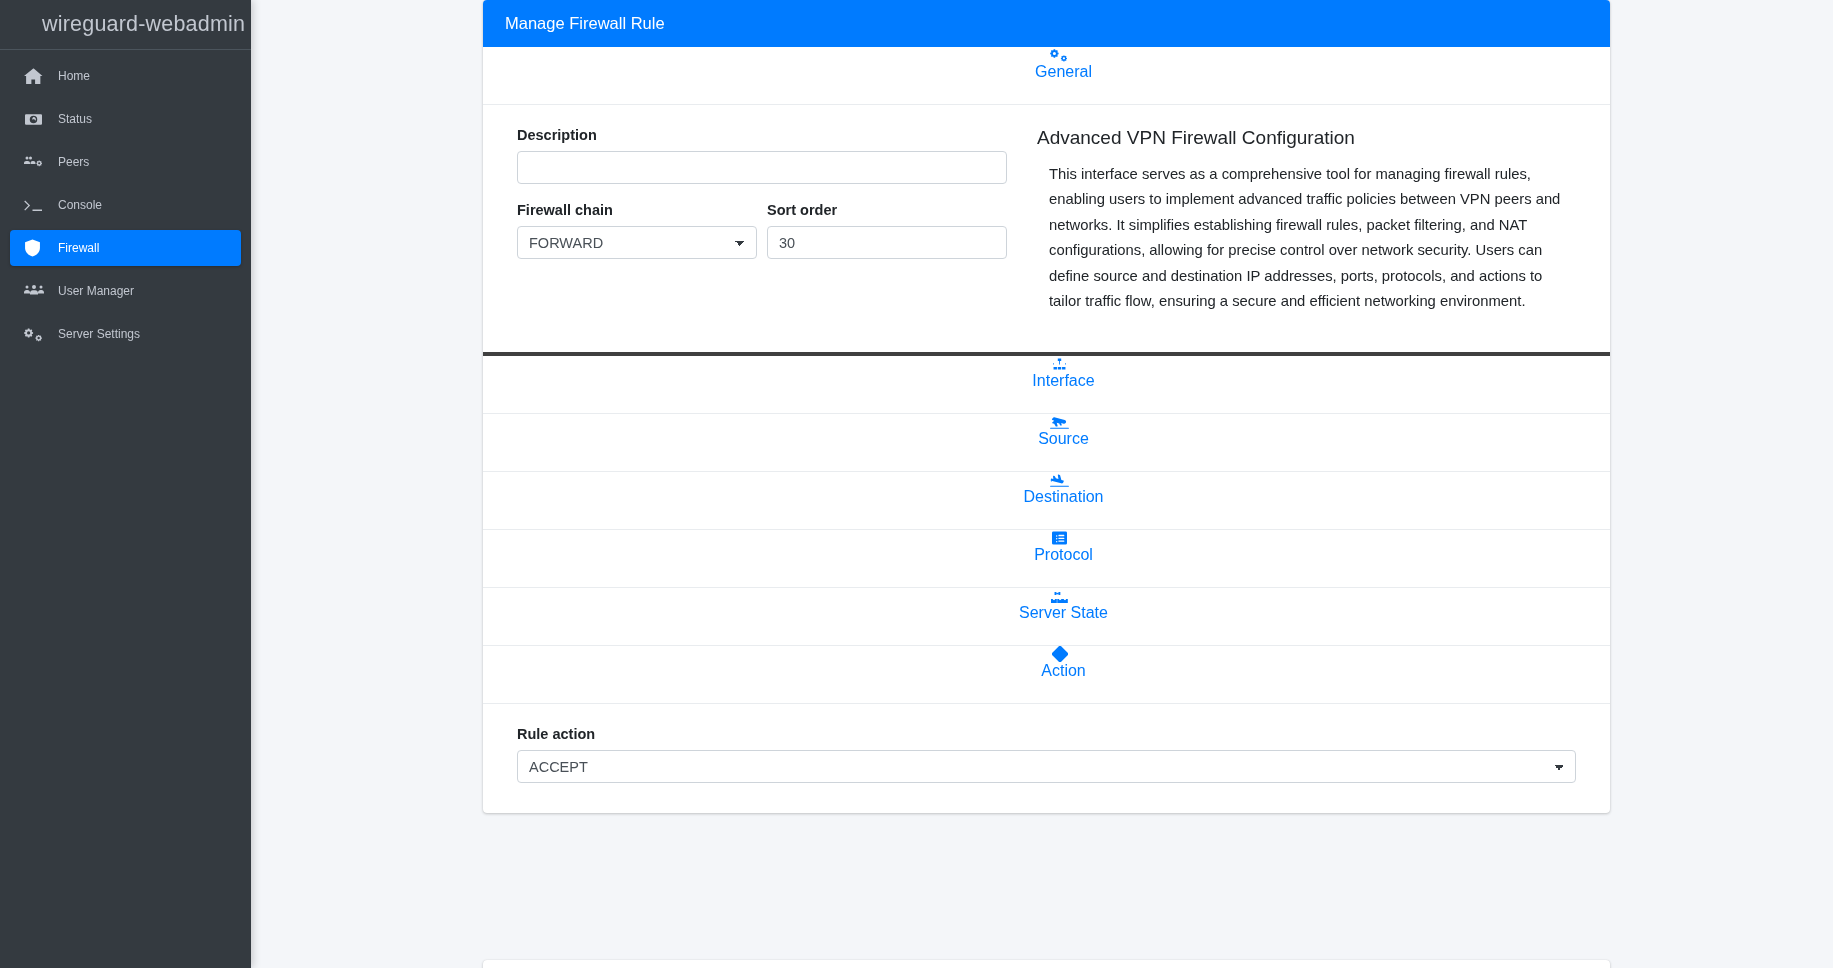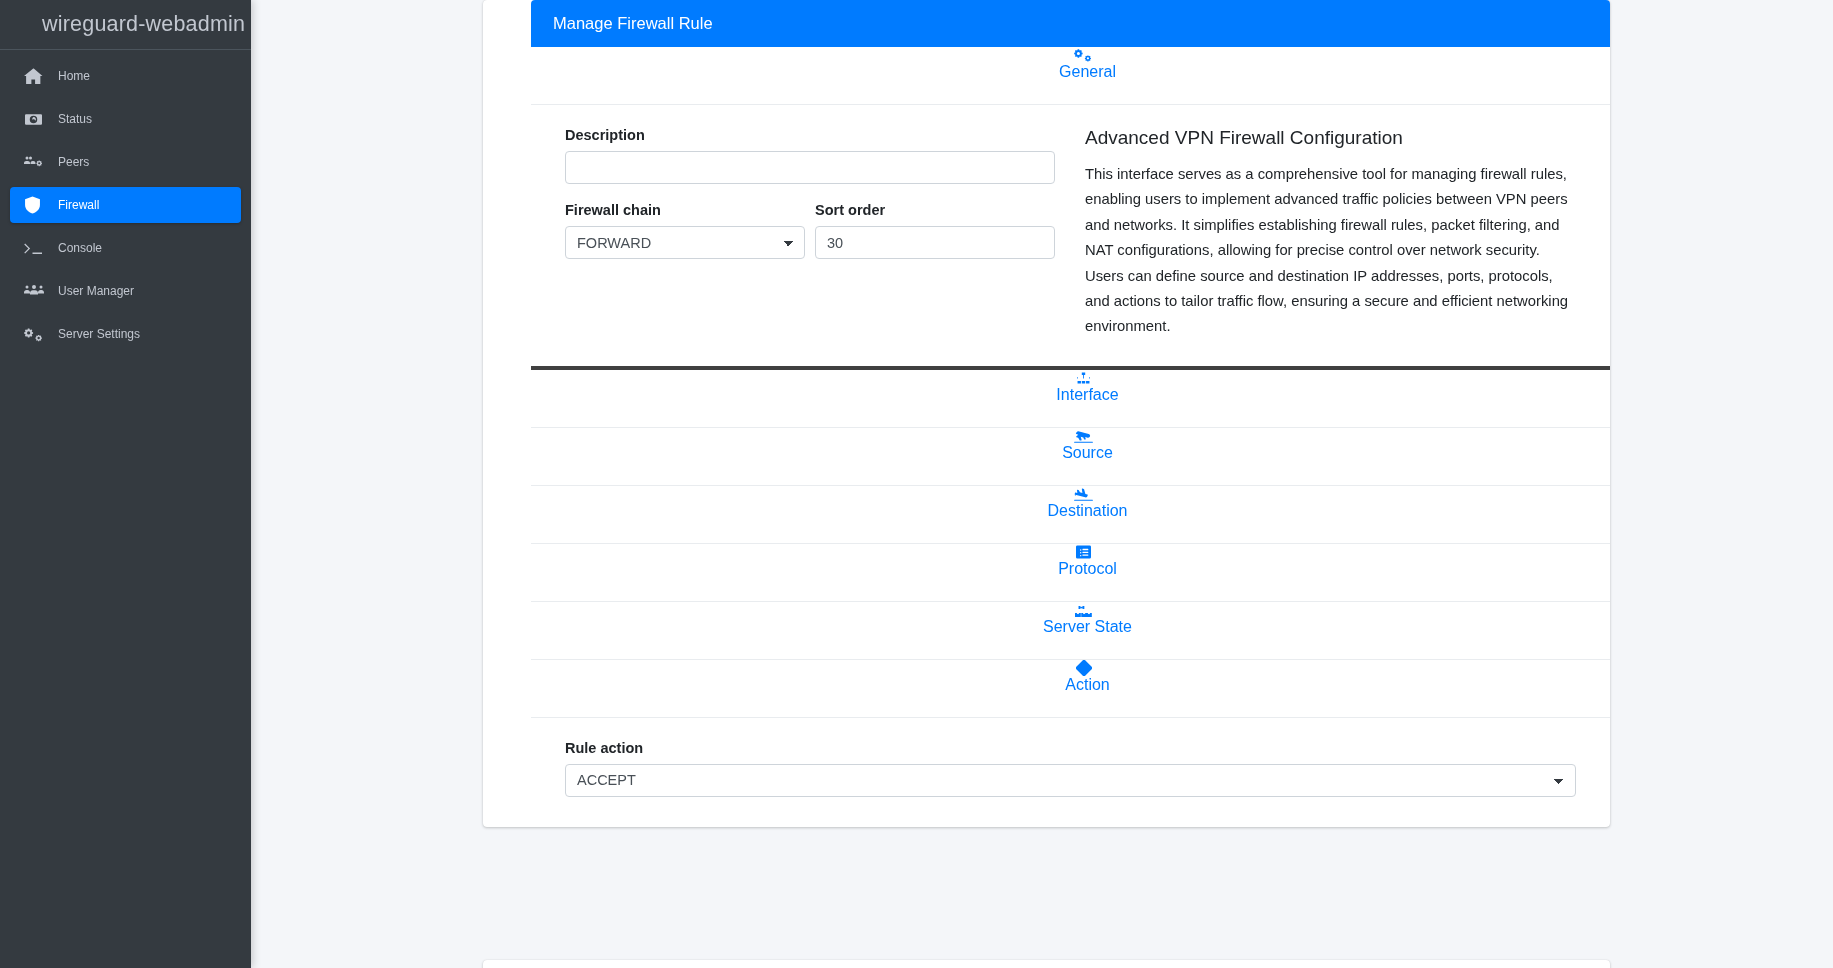--- a/index.html
+++ b/index.html
@@ -69,21 +69,20 @@
     background: #f4f6f9;
     overflow: hidden;
   }
   .card {
     position: absolute;
     left: 232px;
     width: 1127px;
     background: #fff;
     border-radius: 4px;
     box-shadow: 0 0 1px rgba(0,0,0,.125), 0 1px 3px rgba(0,0,0,.2);
-    padding-left: 48px;
   }
   .card-main { top: 0; }
   .card-next { top: 960px; height: 60px; }
 
   .card-header {
     background: #007bff;
     color: #fff;
     height: 47px;
     border-radius: 4px 4px 0 0;
     display: flex;
@@ -169,21 +168,21 @@
     font-size: 19px;
     color: #212529;
     font-weight: 400;
     margin: 0 0 12px 0;
     line-height: 1.2;
   }
   .panel-text {
     font-size: 14.8px;
     color: #212529;
     line-height: 1.72;
-    margin: 0;
+    margin: 12px;
   }
 
   .action-body {
     padding: 22px 34px 30px 34px;
   }
   .action-body .fselect { width: 100%; }
 </style>
 </head>
 <body>
 
@@ -211,36 +210,36 @@
 
     <div class="nav-item">
       <span class="nav-ico">
         <svg width="20" height="17" viewBox="0 0 640 512">
             <path fill="currentColor" d="M96 160a48 48 0 1 0 0-96 48 48 0 0 0 0 96zm112 0a48 48 0 1 0 0-96 48 48 0 0 0 0 96zM0 272c0-40 32-64 72-64h48c40 0 72 24 72 64v32H0v-32zm208 0c0-40 32-64 72-64h16c40 0 72 24 72 64v32H208v-32zm300-60 14 6 18-12 22 22-12 18 6 14 20 6v32l-20 6-6 14 12 18-22 22-18-12-14 6-6 20h-32l-6-20-14-6-18 12-22-22 12-18-6-14-20-6v-32l20-6 6-14-12-18 22-22 18 12 14-6 6-20h32l6 20zm-22 100a34 34 0 1 0 0-68 34 34 0 0 0 0 68z"></path>
           </svg>
       </span>
       <span>Peers</span>
     </div>
 
+    <div class="nav-item">
+      <span class="nav-ico">
+        <svg width="20" height="17" viewBox="0 0 640 512">
+            <path fill="currentColor" d="M36 96 8 124l132 132L8 388l28 28 160-160L36 96zm236 288h304v48H272v-48z"></path>
+          </svg>
+      </span>
+      <span>Console</span>
+    </div>
+
     <div class="nav-item active">
       <span class="nav-ico">
         <svg width="17" height="18" viewBox="0 0 512 512">
             <path fill="currentColor" d="M256 0 32 80v176c0 123 96 218 224 256 128-38 224-133 224-256V80L256 0z"></path>
           </svg>
       </span>
       <span>Firewall</span>
-    </div>
-
-    <div class="nav-item">
-      <span class="nav-ico">
-        <svg width="20" height="17" viewBox="0 0 640 512">
-            <path fill="currentColor" d="M36 96 8 124l132 132L8 388l28 28 160-160L36 96zm236 288h304v48H272v-48z"></path>
-          </svg>
-      </span>
-      <span>Console</span>
     </div>
 
     <div class="nav-item">
       <span class="nav-ico">
         <svg width="20" height="17" viewBox="0 0 640 512">
             <path fill="currentColor" d="M96 160a48 48 0 1 0 0-96 48 48 0 0 0 0 96zm448 0a48 48 0 1 0 0-96 48 48 0 0 0 0 96zM320 176a64 64 0 1 0 0-128 64 64 0 0 0 0 128zM0 288c0-44 36-80 80-80h32c44 0 80 36 80 80v32H0v-32zm448 0c0-44 36-80 80-80h32c44 0 80 36 80 80v32H448v-32zm-256 16c0-48 40-88 88-88h80c48 0 88 40 88 88v48H192v-48z"></path>
           </svg>
       </span>
       <span>User Manager</span>
     </div>

